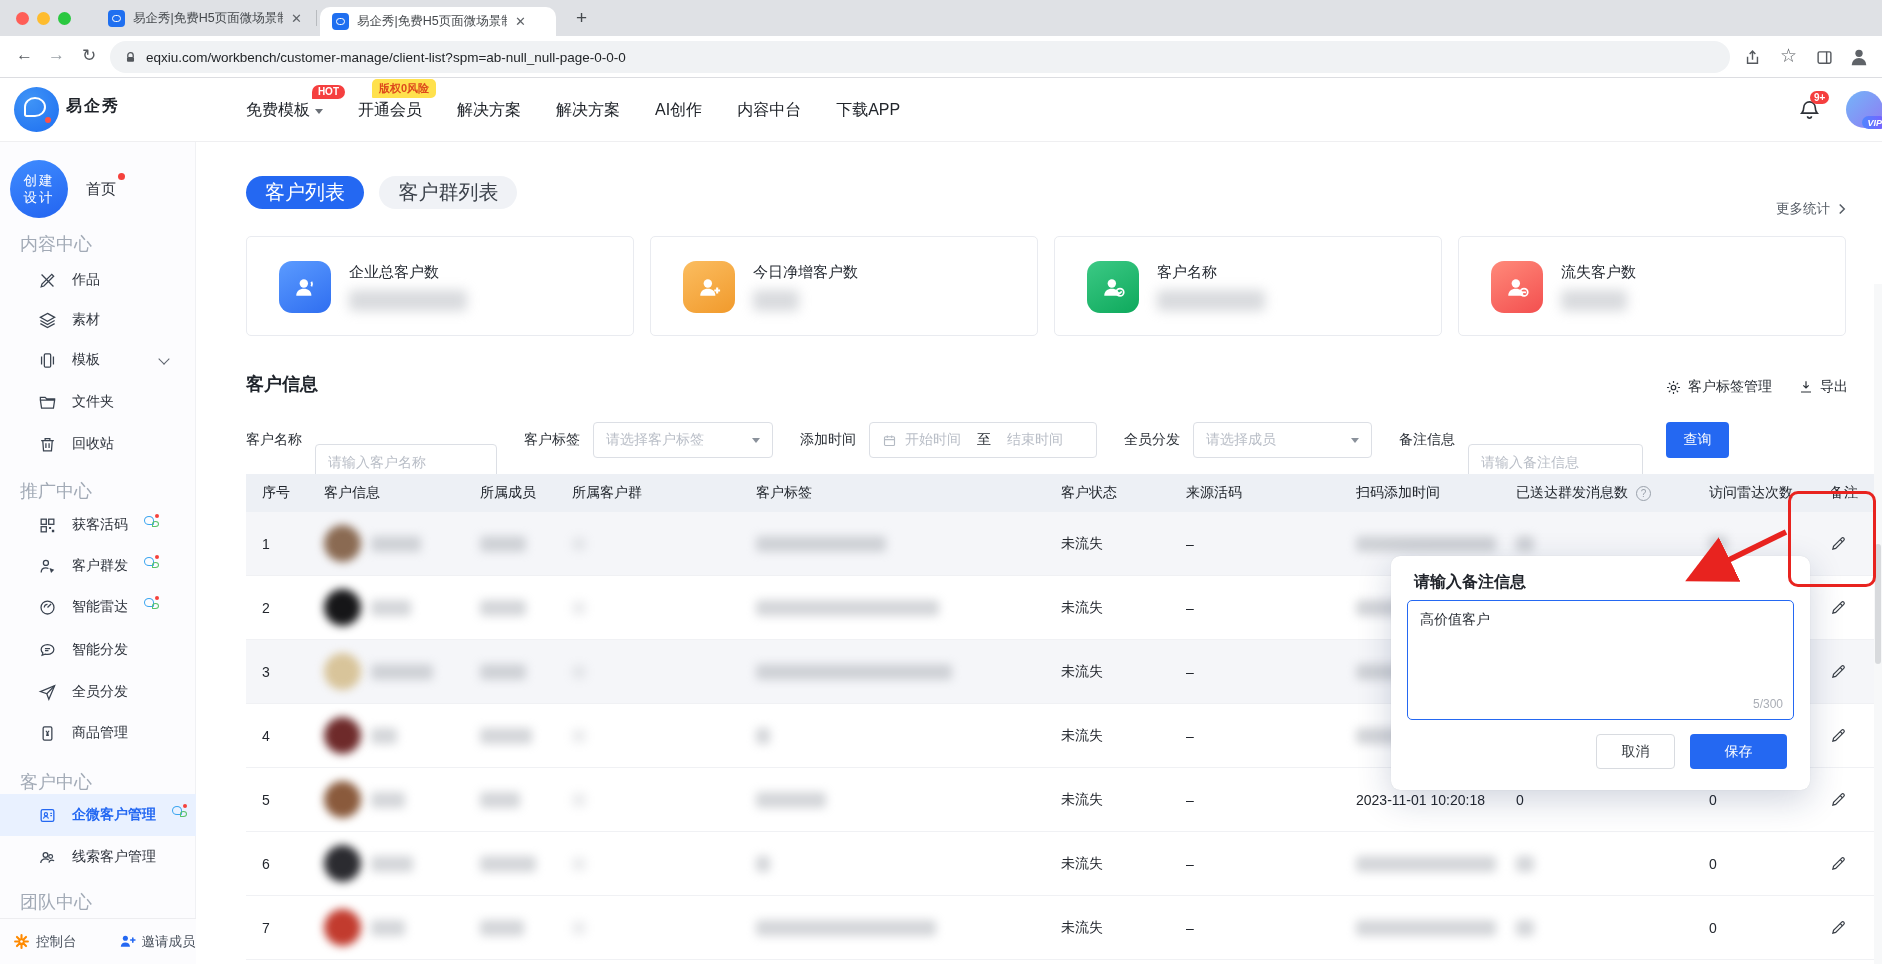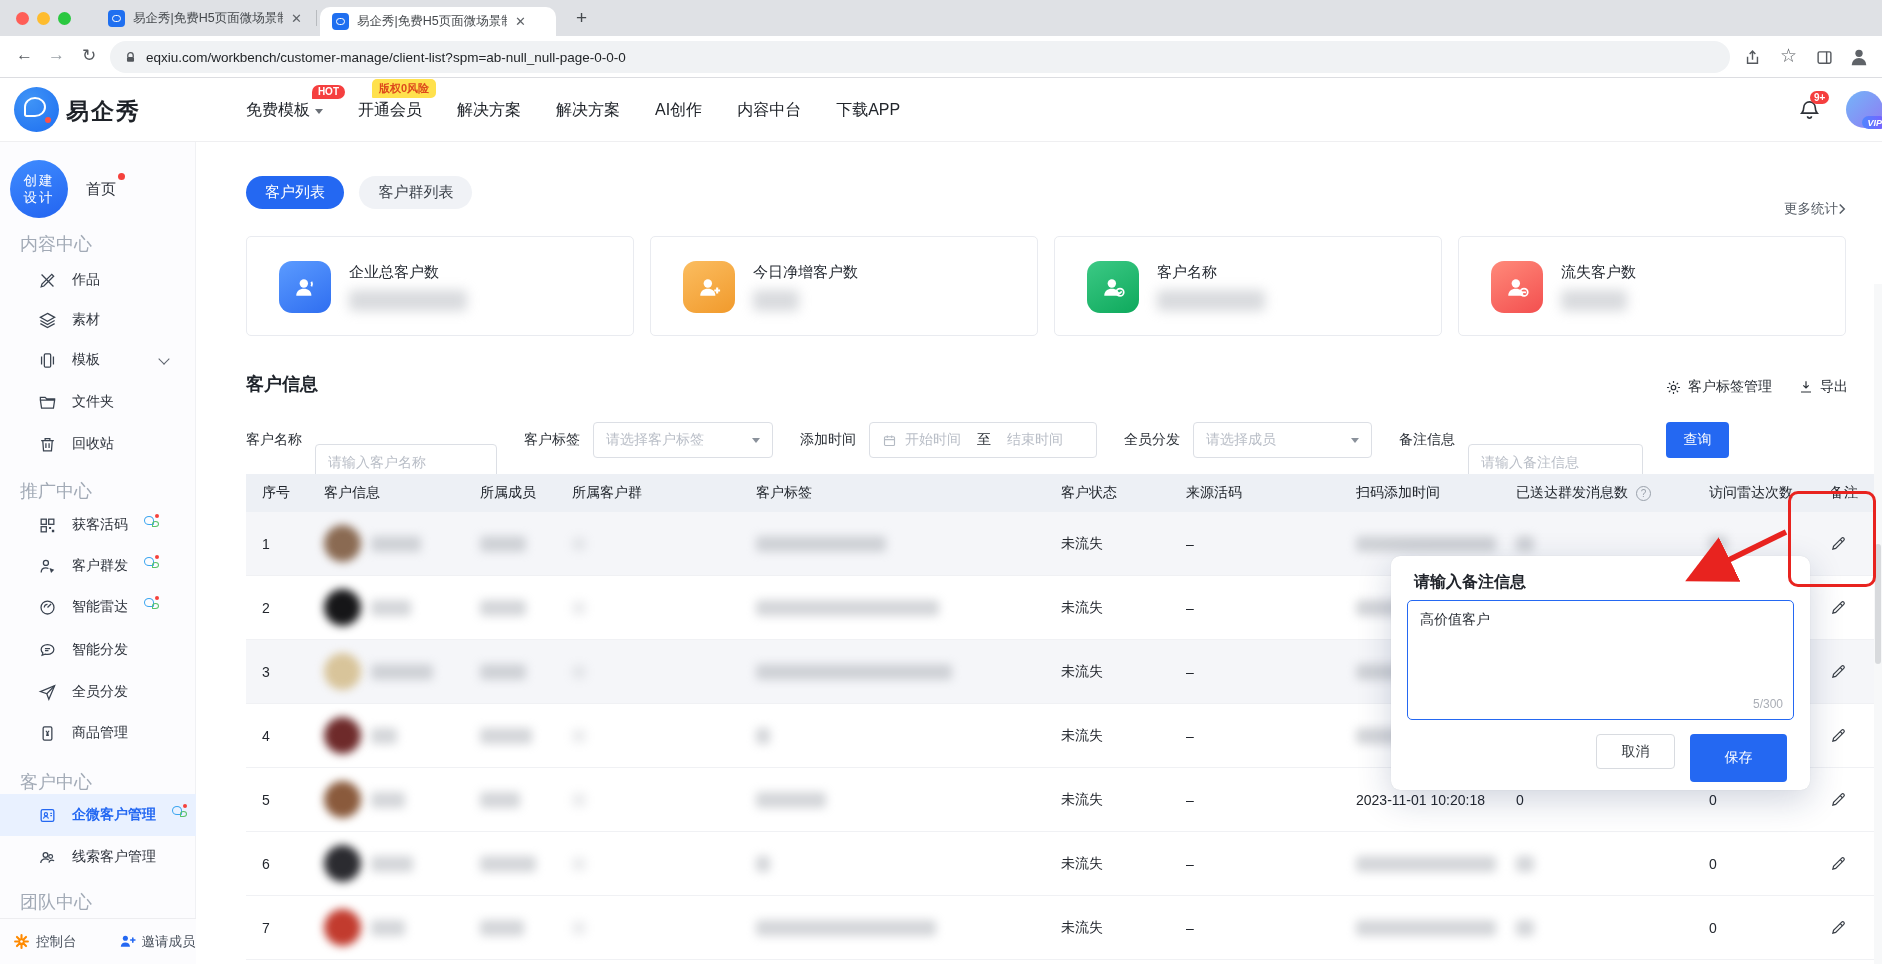--- a/index.html
+++ b/index.html
@@ -23,21 +23,21 @@
   .toolbar { position:absolute; left:0; top:36px; width:1882px; height:42px; background:#fff; border-bottom:1px solid #dcdde1; }
   .navico { position:absolute; top:9px; font-size:17px; color:#55595e; }
   .urlpill { position:absolute; left:110px; top:5px; width:1620px; height:32px; background:#f0f2f4; border-radius:16px; display:flex; align-items:center; padding:0 14px; gap:9px; }
   .urltext { font-size:13.5px; color:#222528; }
 
   
   .appheader { position:absolute; left:0; top:78px; width:1882px; height:64px; background:#fff; border-bottom:1px solid #efeff1; z-index:5; }
   .logo { position:absolute; left:14px; top:9px; width:45px; height:45px; border-radius:50%; background:radial-gradient(circle at 35% 30%, #3f94f7, #1d6ef0); }
   .logo .bub { position:absolute; left:10px; top:10px; width:22px; height:20px; border:2.5px solid #fff; border-radius:50% 50% 50% 12%; }
   .logo .dot { position:absolute; right:8px; bottom:9px; width:6px; height:6px; background:#ff5148; border-radius:50%; }
-  .brand { position:absolute; left:66px; top:18px; font-size:23px; font-weight:bold; color:#1e2228; letter-spacing:2px; }
+  .brand { position:absolute; left:66px; top:18px; font-size:16px; font-weight:bold; color:#1e2228; letter-spacing:2px; }
   .mainnav { position:absolute; left:246px; top:0; height:64px; display:flex; align-items:center; gap:35px; }
   .navitem { position:relative; font-size:16px; color:#21252b; display:flex; align-items:center; gap:5px; }
   .caret-down { width:0; height:0; border-left:4.5px solid transparent; border-right:4.5px solid transparent; border-top:5.5px solid #6b7077; margin-top:2px; }
   .badge-hot { position:absolute; top:-15px; right:-22px; background:#f53f3f; color:#fff; font-size:10px; font-weight:bold; padding:1.5px 6px; border-radius:8px 8px 8px 1px; }
   .badge-yellow { position:absolute; top:-21px; left:14px; background:#ffe14d; color:#dd4a1c; font-size:11px; font-weight:bold; padding:2px 7px; border-radius:5px 5px 5px 1px; white-space:nowrap; }
   .bellwrap { position:absolute; left:1798px; top:20px; }
   .bellbadge { position:absolute; top:-7px; left:12px; background:#f53f3f; color:#fff; font-size:10px; font-weight:bold; padding:1px 4px; border-radius:8px; }
   .hdr-avatar { position:absolute; left:1846px; top:13px; width:37px; height:37px; border-radius:50%; background:linear-gradient(135deg,#74b5f8,#8f7bf3); }
   .vip { position:absolute; right:-4px; bottom:-1px; background:linear-gradient(90deg,#4f86ff,#7e5bff); color:#fff; font-size:9px; font-weight:bold; font-style:italic; padding:1.5px 5px; border-radius:7px; }
 
@@ -55,24 +55,24 @@
   .chat-badge { position:relative; width:15px; height:13px; margin-left:1px; margin-top:-10px; flex:none; }
   .chat-badge .b1 { position:absolute; left:0; top:2px; width:10px; height:9px; border:1.5px solid #3aa5f0; border-radius:50% 50% 10% 50%; }
   .chat-badge .b2 { position:absolute; right:0; bottom:0; width:7px; height:6px; border:1.5px solid #57c26a; border-radius:50% 50% 50% 10%; }
   .chat-badge .bd { position:absolute; right:0; top:0; width:4px; height:4px; background:#f5413c; border-radius:50%; }
   .tmpl-caret { position:absolute; right:28px; width:8px; height:8px; border-right:1.6px solid #5d646e; border-bottom:1.6px solid #5d646e; transform:rotate(45deg); margin-top:-3px; }
   .side-footer { position:absolute; left:0; bottom:0; width:196px; height:46px; border-top:1px solid #ededf0; display:flex; align-items:center; background:#fcfcfe; }
   .foot-item { display:flex; align-items:center; gap:6px; font-size:13.5px; color:#4a525e; }
 
   
   .main { position:absolute; left:196px; top:142px; width:1686px; height:822px; background:#fff; }
-  .pill { height:33px; border-radius:17px; font-size:15px; display:inline-flex; align-items:center; padding:0 19px; }
+  .pill { height:33px; border-radius:17px; font-size:20px; display:inline-flex; align-items:center; padding:0 19px; }
   .pill.on { background:#2468f2; color:#fff; }
   .pill.off { background:#f0f2f6; color:#3c424b; margin-left:11px; }
-  .more-stats { position:absolute; right:36px; top:58px; font-size:13.5px; color:#565d66; display:flex; align-items:center; gap:0;justify-content:center; }
+  .more-stats { position:absolute; right:36px; top:58px; font-size:13.5px; color:#565d66; display:flex; align-items:center; gap:8px;justify-content:center; }
   .cards { position:absolute; left:50px; top:94px; display:flex; gap:16px; }
   .card { width:388px; height:100px; border:1px solid #e9ebf0; border-radius:5px; position:relative; background:#fff; }
   .card .cicon { position:absolute; left:32px; top:24px; width:52px; height:52px; border-radius:13px; display:flex; align-items:center; justify-content:center; }
   .card .ctitle { position:absolute; left:102px; top:26px; font-size:15px; color:#262b33; }
   .card .cblur { position:absolute; left:102px; top:53px; height:21px; border-radius:4px; background:#b9bcc2; filter:blur(6px); opacity:.55; }
 
   .sec-title { position:absolute; left:50px; top:230px; font-size:18px; font-weight:bold; color:#1f242b; }
   .sec-actions { position:absolute; right:34px; top:236px; display:flex; gap:26px; font-size:14px; color:#2b3037; }
   .sec-actions .act { display:flex; align-items:center; gap:6px; }
 
@@ -102,21 +102,21 @@
   .pencil { width:17px; height:17px; color:#383e46; }
 
   
   .modal { position:absolute; left:1195px; top:414px; width:419px; height:234px; background:#fff; border-radius:9px; box-shadow:0 10px 34px rgba(20,40,90,.20), 0 0 1px rgba(0,0,0,.12); z-index:20; }
   .modal-title { position:absolute; left:23px; top:16px; font-size:16px; font-weight:bold; color:#20242b; }
   .ta-wrap { position:absolute; left:16px; top:44px; width:387px; height:120px; }
   .ta { width:100%; height:100%; border:1.5px solid #2468f2; border-radius:5px; resize:none; padding:10px 12px; font-size:14px; color:#2a2f36; font-family:inherit; outline:none; }
   .ta-counter { position:absolute; right:11px; bottom:9px; font-size:12px; color:#aaaeb6; }
   .modal-btns { position:absolute; right:23px; top:178px; display:flex; gap:15px; }
   .btn-cancel { width:79px; height:35px; background:#fff; border:1px solid #d8dbe0; border-radius:4px; font-size:14px; color:#32373d; }
-  .btn-save { width:97px; height:48px; background:#2468f2; border:none; border-radius:4px; font-size:14px; color:#fff; }
+  .btn-save { width:97px; height:35px; background:#2468f2; border:none; border-radius:4px; font-size:14px; color:#fff; }
 
   
   .anno-rect { position:absolute; left:1592px; top:349px; width:88px; height:96px; border:3.5px solid #e8231f; border-radius:10px; z-index:30; }
   .anno-arrow { position:absolute; left:1478px; top:376px; z-index:30; }
 
   .scrolltrack { position:absolute; right:0; top:142px; width:8px; height:822px; background:#f7f8f9; }
   .scrollthumb { position:absolute; right:1px; top:260px; width:6px; height:120px; background:#d8dadd; border-radius:3px; }
 </style>
 </head>
 <body>

